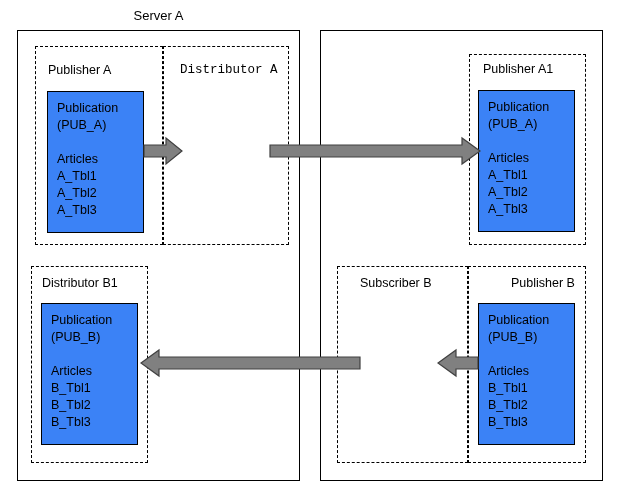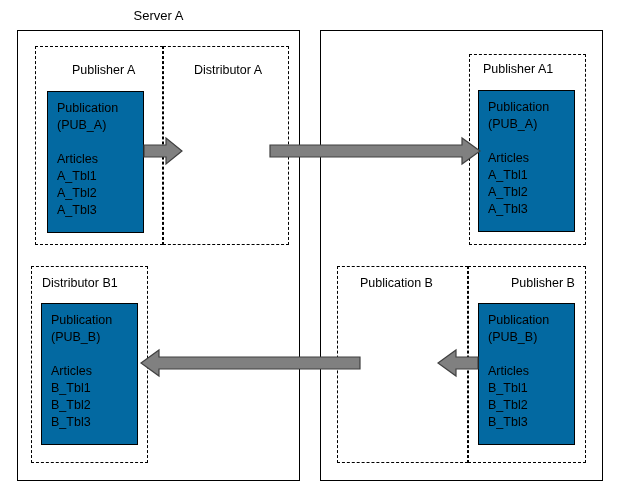--- a/index.html
+++ b/index.html
@@ -40,21 +40,21 @@
   .dashed-label {
     position: absolute;
     font-size: 12.5px;
     white-space: nowrap;
     color: #000;
   }
   .solid-box {
     position: absolute;
     border: 1.5px solid #000000;
     box-sizing: border-box;
-    background: #0369a1;
+    background: #3b82f6;
   }
   .solid-box .lines {
     position: absolute;
     left: 9px;
     top: 8px;
     font-size: 12.5px;
     line-height: 17px;
     white-space: pre;
   }
   .arrow-svg {
@@ -66,33 +66,33 @@
 <body>
 
 <div id="canvas">
 
   <div class="server-title" style="left:17px; top:8px; width:283px;">Server A</div>
 
   <div class="server-box" style="left:17px; top:30px; width:283px; height:451px;"></div>
   <div class="server-box" style="left:320px; top:30px; width:283px; height:451px;"></div>
 
   <div class="dashed-box" style="left:35px; top:46px; width:128px; height:199px;"></div>
-  <div class="dashed-label" style="left:72px; top:63px;">Publisher A</div>
+  <div class="dashed-label" style="left:48px; top:63px;">Publisher A</div>
   <div class="solid-box" style="left:47px; top:91px; width:97px; height:142px;">
     <div class="lines">Publication
 (PUB_A)
 
 Articles
 A_Tbl1
 A_Tbl2
 A_Tbl3</div>
   </div>
 
   <div class="dashed-box" style="left:163px; top:46px; width:126px; height:199px;"></div>
-  <div class="dashed-label" style="left:194px; top:63px;">Distributor A</div>
+  <div class="dashed-label" style="left:180px; top:63px;font-family:Liberation Mono, monospace;">Distributor A</div>
 
   <div class="dashed-box" style="left:469px; top:54px; width:117px; height:191px;"></div>
   <div class="dashed-label" style="left:483px; top:62px;">Publisher A1</div>
   <div class="solid-box" style="left:478px; top:90px; width:97px; height:142px;">
     <div class="lines">Publication
 (PUB_A)
 
 Articles
 A_Tbl1
 A_Tbl2
@@ -105,21 +105,21 @@
     <div class="lines">Publication
 (PUB_B)
 
 Articles
 B_Tbl1
 B_Tbl2
 B_Tbl3</div>
   </div>
 
   <div class="dashed-box" style="left:337px; top:266px; width:131px; height:197px;"></div>
-  <div class="dashed-label" style="left:360px; top:276px;">Publication B</div>
+  <div class="dashed-label" style="left:360px; top:276px;">Subscriber B</div>
 
   <div class="dashed-box" style="left:468px; top:266px; width:118px; height:197px;"></div>
   <div class="dashed-label" style="left:511px; top:276px;">Publisher B</div>
   <div class="solid-box" style="left:478px; top:303px; width:97px; height:142px;">
     <div class="lines">Publication
 (PUB_B)
 
 Articles
 B_Tbl1
 B_Tbl2

